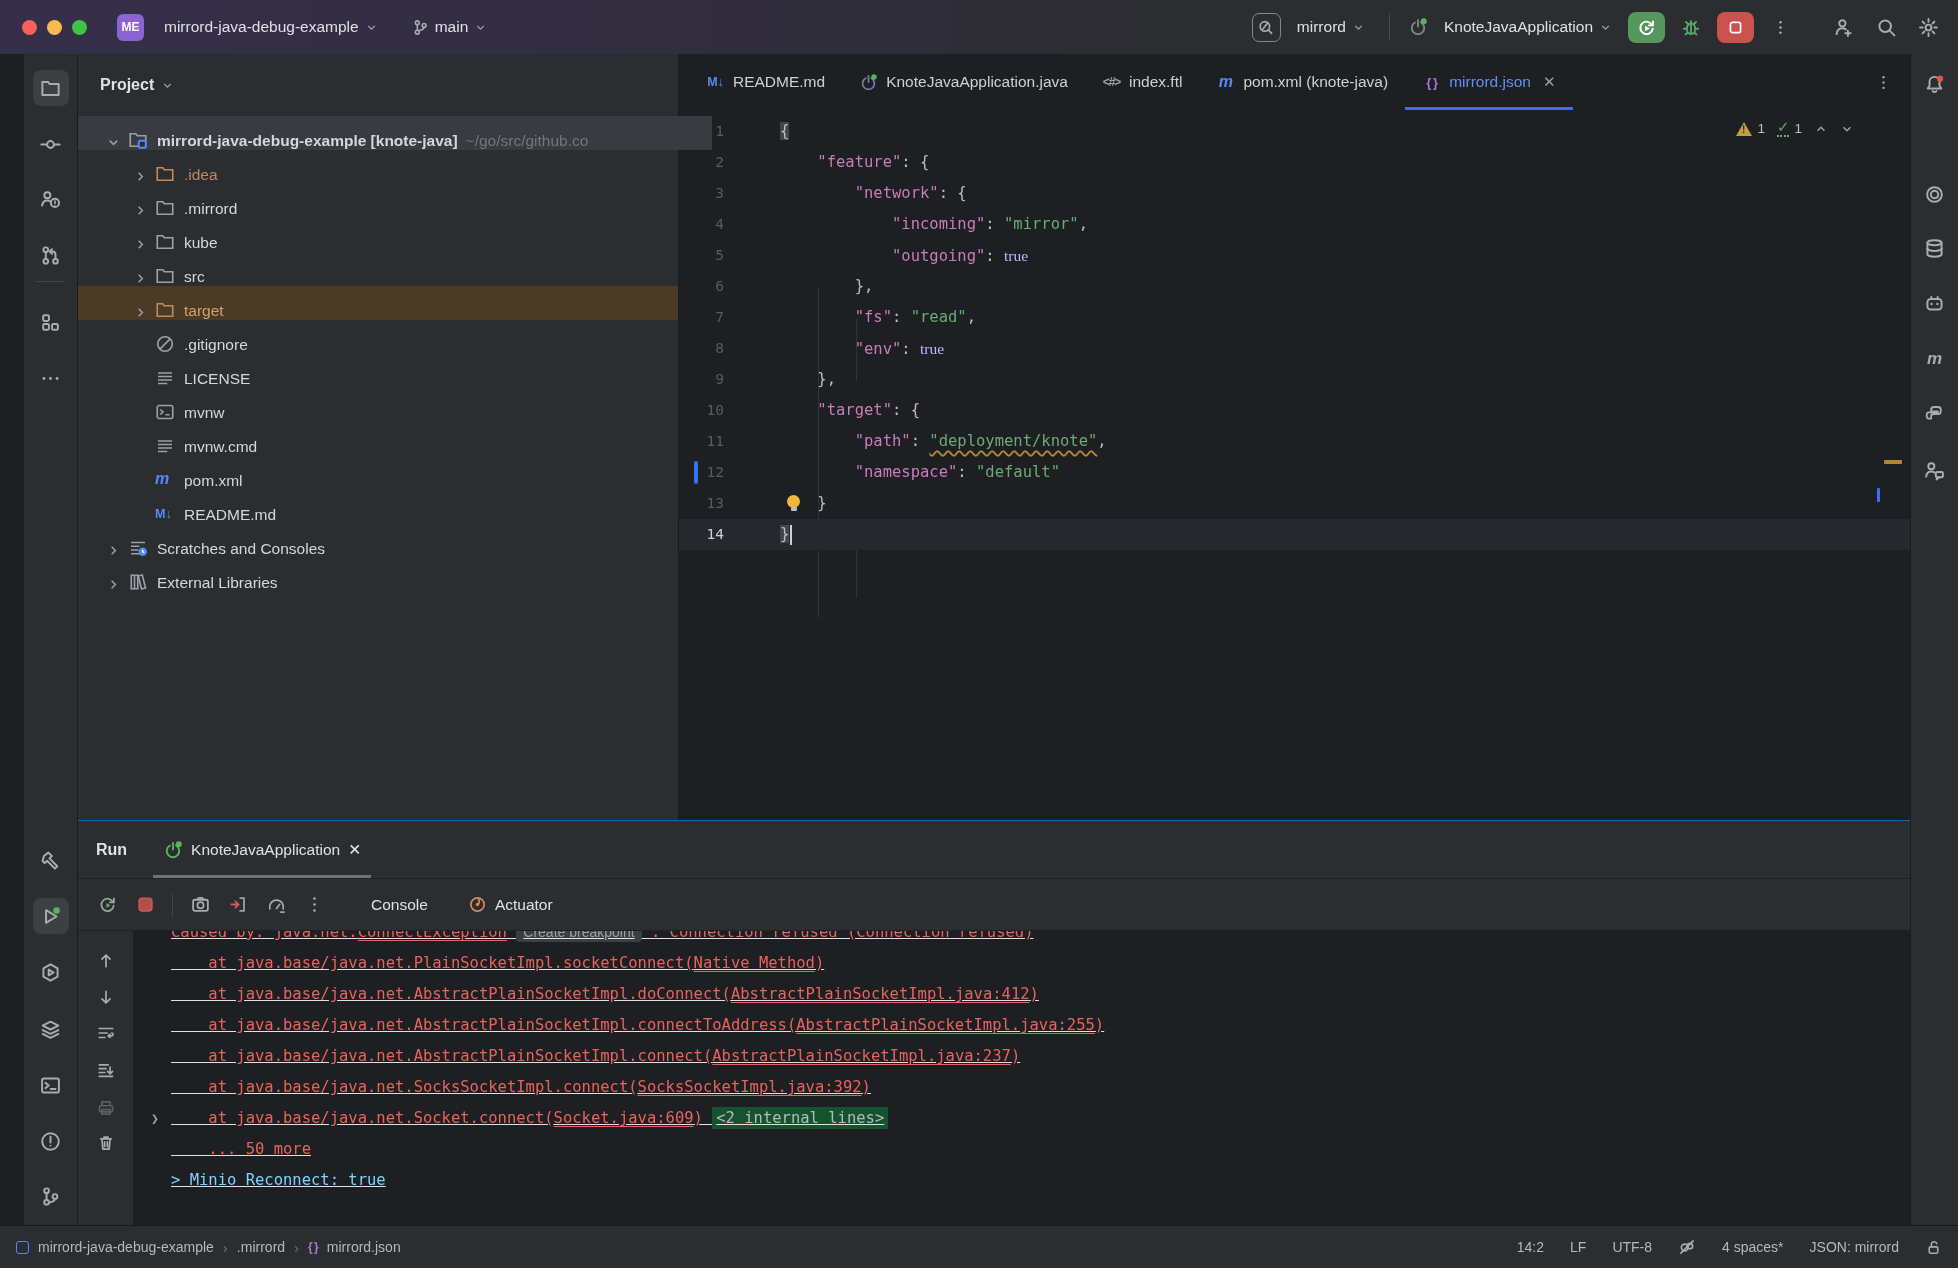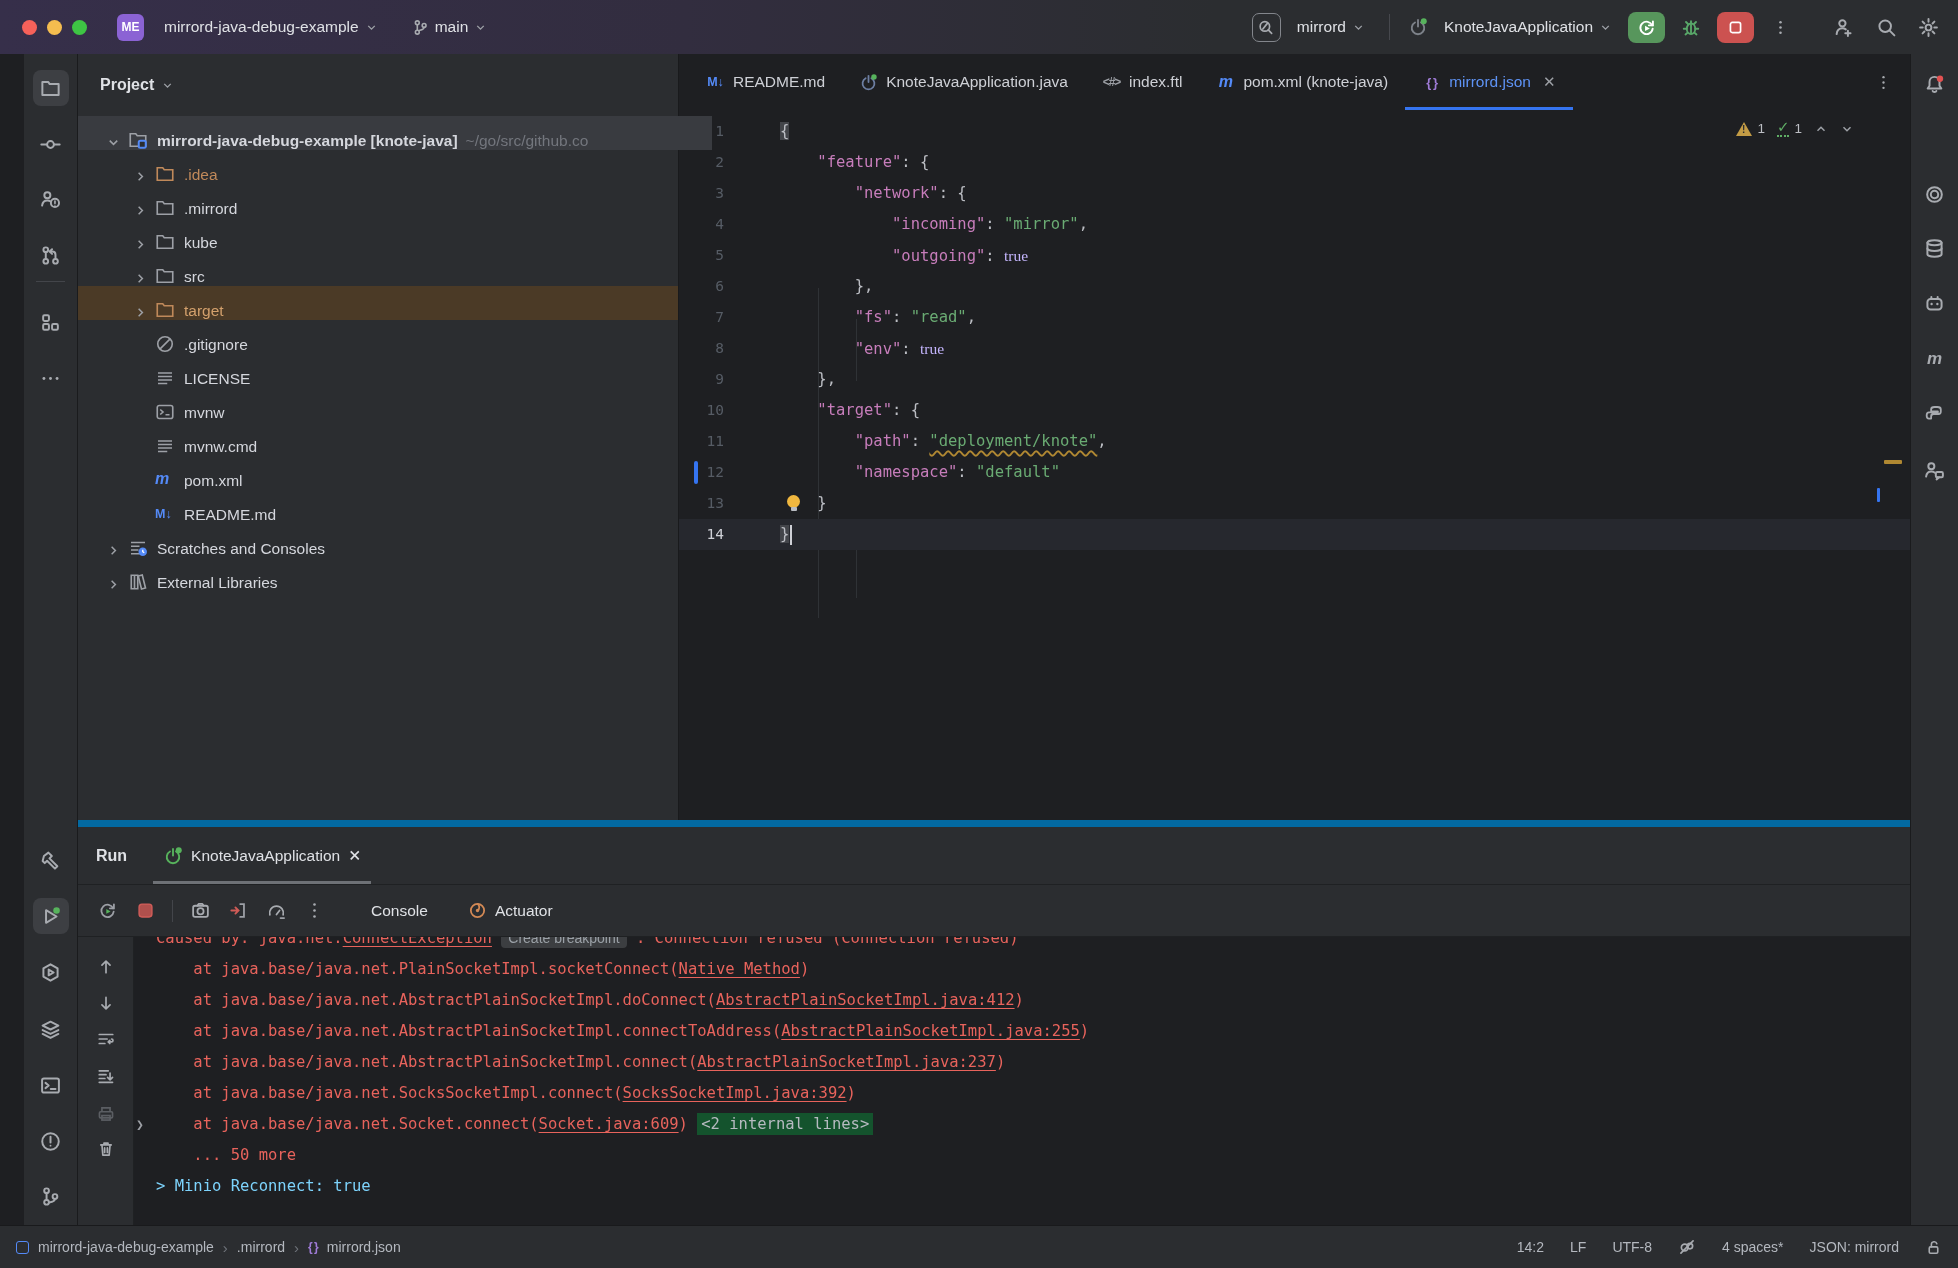--- a/index.html
+++ b/index.html
@@ -96,37 +96,37 @@
     font-family:"Liberation Sans",sans-serif; font-size:13.5px; color:#bcbec4; }
   .warn-tri { width:0; height:0; border-left:8px solid transparent; border-right:8px solid transparent;
     border-bottom:14px solid #c49c45; position:relative; }
   .warn-tri::after { content:"!"; position:absolute; left:-2.5px; top:2px; color:#2b2d30; font-size:10px; font-weight:bold; }
   .ok-check { color:#5fad65; font-family:"DejaVu Sans",sans-serif; font-size:15px; border-bottom:2px dotted #5fad65; line-height:1; }
   .mini-chev svg { width:14px; height:14px; stroke:#9da0a6; fill:none; stroke-width:1.7; }
   .mark-warn { position:absolute; right:8px; top:350px; width:18px; height:4px; background:#b08832; border-radius:1px; }
   .mark-blue { position:absolute; right:30px; top:378px; width:3px; height:14px; background:#3574f0; border-radius:1px; }
 
   
-  .run-panel { height:405px; flex:none; border-top:7px solid #0369a1; background:#2b2d30; display:flex; flex-direction:column; }
+  .run-panel { height:405px; flex:none; border-top:1px solid #0369a1; background:#2b2d30; display:flex; flex-direction:column; }
   .rp-header { height:58px; flex:none; display:flex; align-items:stretch; padding-left:18px; border-bottom:1px solid #1f2123; }
   .rp-title { font-weight:bold; font-size:16px; display:flex; align-items:center; margin-right:26px; }
   .rp-tab { display:flex; align-items:center; gap:8px; font-size:15.5px; position:relative; padding:0 10px; }
   .rp-tab::after { content:""; position:absolute; left:0; right:0; bottom:0; height:3px; background:#6e7176; }
   .rp-toolbar { height:52px; flex:none; display:flex; align-items:center; gap:4px; padding-left:12px; border-bottom:1px solid #1f2123; }
   .rt-btn { width:34px; height:34px; display:flex; align-items:center; justify-content:center; border-radius:6px; }
   .rt-btn svg { width:19px; height:19px; }
   .rt-div { width:1px; height:22px; background:#43454a; margin:0 6px; }
   .rp-view { font-size:15.5px; color:#dfe1e5; margin-left:36px; display:flex; align-items:center; gap:8px; }
   .console { flex:1; background:#1e1f22; position:relative; overflow:hidden; }
   .con-gutter { position:absolute; left:0; top:0; bottom:0; width:56px; background:#2b2d30; border-right:1px solid #1f2123; }
   .cg-icon { position:absolute; left:50%; transform:translateX(-50%); width:28px; height:28px; display:flex; align-items:center; justify-content:center; }
   .cg-icon svg { width:18px; height:18px; }
   .cg-icon.dim svg { stroke:#5b5e63; }
   .con-text { position:absolute; left:56px; right:0; top:0; bottom:0; overflow:hidden;
-    font-family:"DejaVu Sans Mono", monospace; font-size:15.5px; padding-left:22px; }
+    font-family:"DejaVu Sans Mono", monospace; font-size:15.5px; padding-left:37px;text-decoration:underline; }
   .con-inner { margin-top:-14px; }
   .con-line { height:31px; line-height:31px; white-space:pre; position:relative; }
   .seg-err { color:#e8635c; }
   .seg-errlink { color:#e8635c; text-decoration:underline; text-underline-offset:3px; }
   .seg-inlay { color:#9aa0a6; background:#3c3e41; border-radius:4px; padding:2px 7px; font-family:"Liberation Sans",sans-serif; font-size:14px; }
   .seg-badge { color:#b6bac0; background:#14532d; padding:2px 4px; }
   .seg-plain { color:#7dd3fc; }
   .fold-arrow { position:absolute; left:-20px; top:0; color:#9da0a6; font-size:13px; }
 
   

